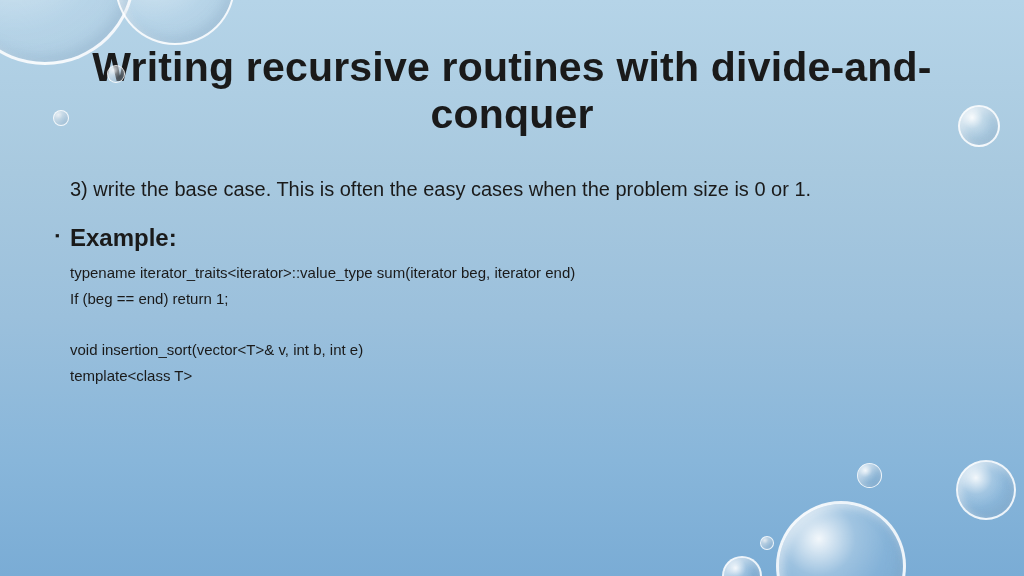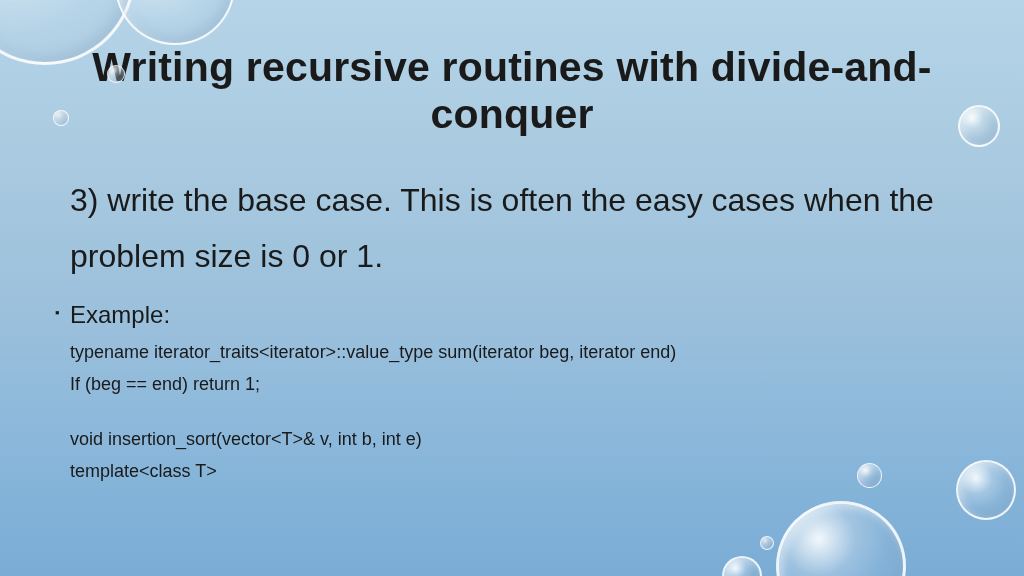--- a/index.html
+++ b/index.html
@@ -24,43 +24,43 @@
     }
     .title {
       font-size: 41px;
       font-weight: 700;
       text-align: center;
       margin-top: 24px;
       margin-bottom: 34px;
       letter-spacing: 0.2px;
     }
     .step-text {
-      font-size: 32px;
+      font-size: 20px;
       font-weight: 400;
       line-height: 1.75;
       margin-bottom: 10px;
     }
     .example-label {
       font-size: 24px;
-      font-weight: 400;
+      font-weight: 700;
       margin-top: 17px;
       margin-bottom: 8px;
       position: relative;
       padding-left: 0;
     }
     .example-label::before {
       content: "▪";
       position: absolute;
       left: -15px;
       top: 4px;
       font-size: 13px;
       color: #1a1a1a;
     }
     .code-block {
-      font-size: 18px;
+      font-size: 15px;
       line-height: 1.75;
       font-family: inherit;
     }
     .code-line {
       white-space: nowrap;
     }
     .gap {
       height: 24px;
     }
 

